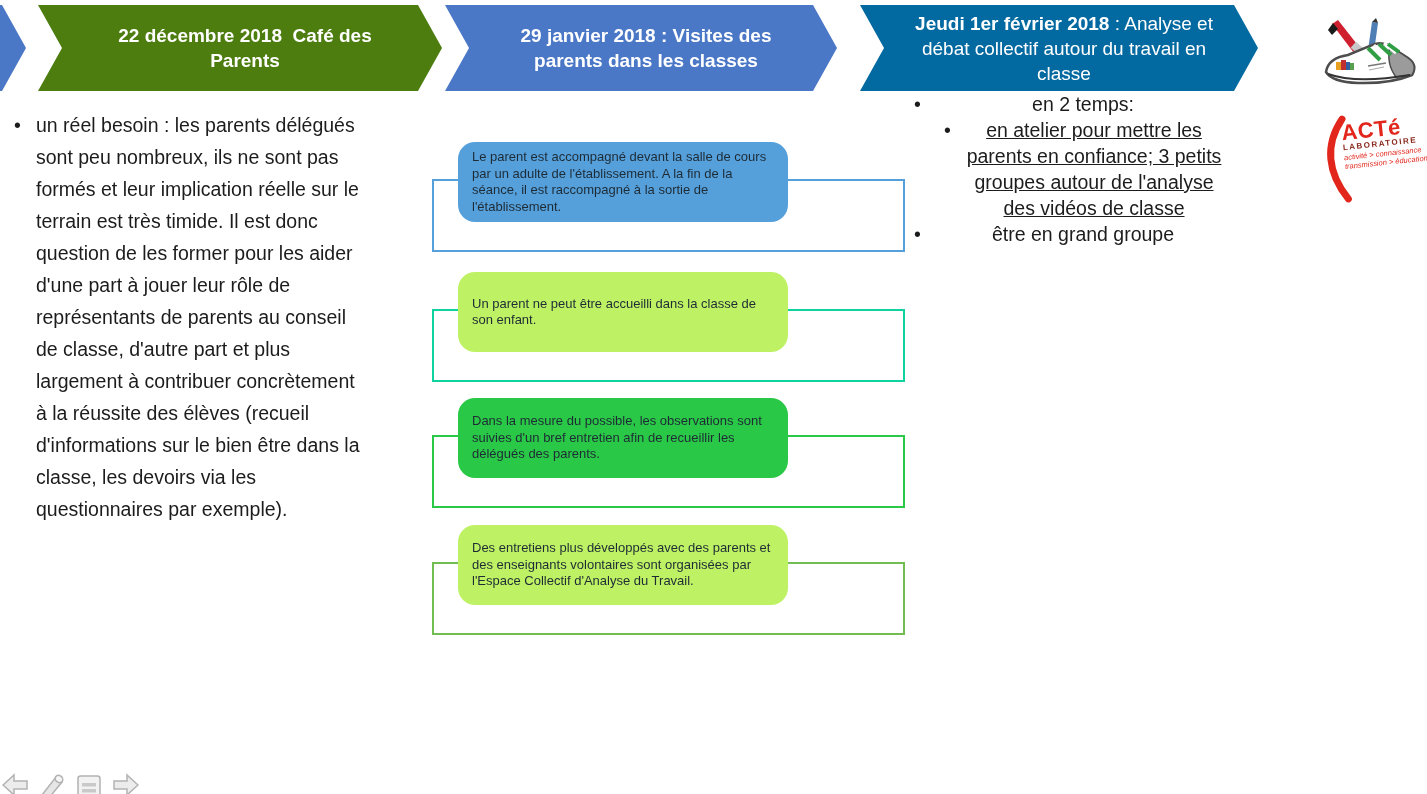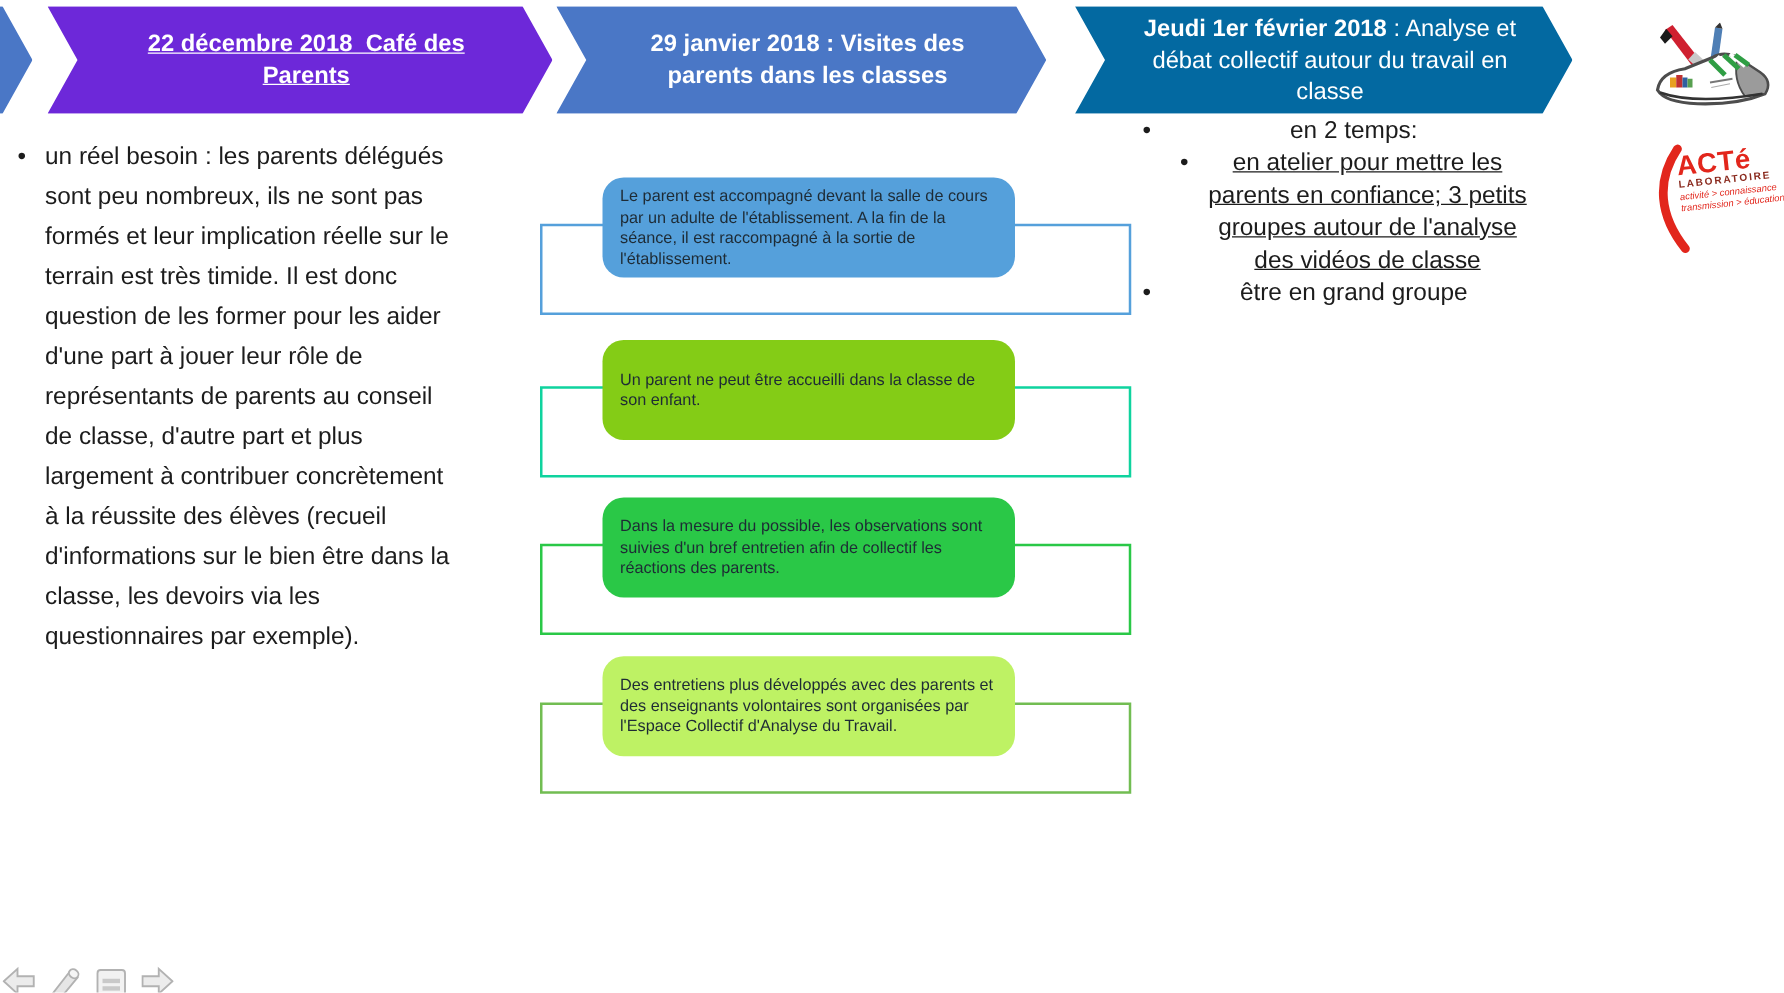--- a/index.html
+++ b/index.html
@@ -34,21 +34,21 @@
   .process-row:nth-of-type(4){top:525px;}
   .process-row:nth-of-type(5){top:655px;}
   .process-outline{
     position:absolute;left:0;top:37px;width:469px;height:69px;
     background:#fff;border:2px solid #999;z-index:0;
   }
   .process-box{
     position:absolute;left:26px;top:0;width:330px;height:80px;border-radius:17px;
     z-index:1;box-sizing:border-box;padding:6px 15px 6px 14px;
     display:flex;align-items:center;
-    font-size:13px;line-height:16.5px;color:#1e2b35;margin-left:24px;
+    font-size:13px;line-height:16.5px;color:#1e2b35;
   }
   
   .right-notes{position:absolute;left:912px;top:91px;width:318px;font-size:19.5px;line-height:26px;text-align:center;}
   .bullet-li.lvl2{margin-left:30px;width:256px;text-decoration:underline;}
   
   .shoe-logo{position:absolute;left:1316px;top:18px;width:106px;height:82px;}
   .acte-logo{position:absolute;left:1320px;top:112px;width:108px;height:88px;transform:rotate(-6deg);}
   .acte-inner{position:absolute;left:24px;top:8px;white-space:nowrap;}
   .acte-title{font-size:22px;font-weight:bold;color:#e2261c;letter-spacing:0.5px;line-height:20px;}
   .acte-sub{font-size:8px;font-weight:bold;color:#8a2a1e;letter-spacing:1.5px;line-height:10px;}
@@ -56,21 +56,21 @@
   .acte-arc{position:absolute;left:0;top:0;}
   
   .nav-bar{position:absolute;left:2px;top:771px;display:flex;gap:11px;}
   .nav-icon{width:26px;height:30px;}
 </style>
 </head>
 <body>
 
 <div class="chevron-band">
   <div class="chevron chevron-stub" style="background-color: rgb(74, 119, 198);"></div>
-  <div class="chevron chevron-1" style="background-color: #6d28d9; text-decoration: underline;">
+  <div class="chevron chevron-1" style="background-color: #4d7c0f;">
     <span><span class="chev-bold">22 décembre 2018&nbsp; Café des Parents</span><span class="chev-rest"></span></span>
   </div>
   <div class="chevron chevron-2" style="background-color: rgb(74, 119, 198);">
     <span><span class="chev-bold">29 janvier 2018 : Visites des parents dans les classes</span><span class="chev-rest"></span></span>
   </div>
   <div class="chevron chevron-3" style="background-color: #0369a1;">
     <span><span class="chev-bold">Jeudi 1er février 2018</span><span class="chev-rest"> : Analyse et débat collectif autour du travail en classe</span></span>
   </div>
 </div>
 
@@ -80,28 +80,28 @@
 
 <div class="process">
   <div class="process-row">
     <div class="process-outline" style="border-color: rgb(85, 160, 219);"></div>
     <div class="process-box" style="background-color: rgb(85, 160, 219);">
       <span>Le parent est accompagné devant la salle de cours par un adulte de l'établissement. A la fin de la séance, il est raccompagné à la sortie de l'établissement.</span>
     </div>
   </div>
   <div class="process-row">
     <div class="process-outline" style="border-color: rgb(15, 211, 158);"></div>
-    <div class="process-box" style="background-color: #84cc16;">
+    <div class="process-box" style="background-color: #bef264;">
       <span>Un parent ne peut être accueilli dans la classe de son enfant.</span>
     </div>
   </div>
   <div class="process-row">
     <div class="process-outline" style="border-color: rgb(42, 200, 71);"></div>
     <div class="process-box" style="background-color: rgb(42, 200, 71);">
-      <span>Dans la mesure du possible, les observations sont suivies d'un bref entretien afin de collectif les réactions des parents.</span>
+      <span>Dans la mesure du possible, les observations sont suivies d'un bref entretien afin de recueillir les délégués des parents.</span>
     </div>
   </div>
   <div class="process-row">
     <div class="process-outline" style="border-color: rgb(114, 189, 82);"></div>
     <div class="process-box" style="background-color: #bef264;">
       <span>Des entretiens plus développés avec des parents et des enseignants volontaires sont organisées par l'Espace Collectif d'Analyse du Travail.</span>
     </div>
   </div>
 </div>
 

